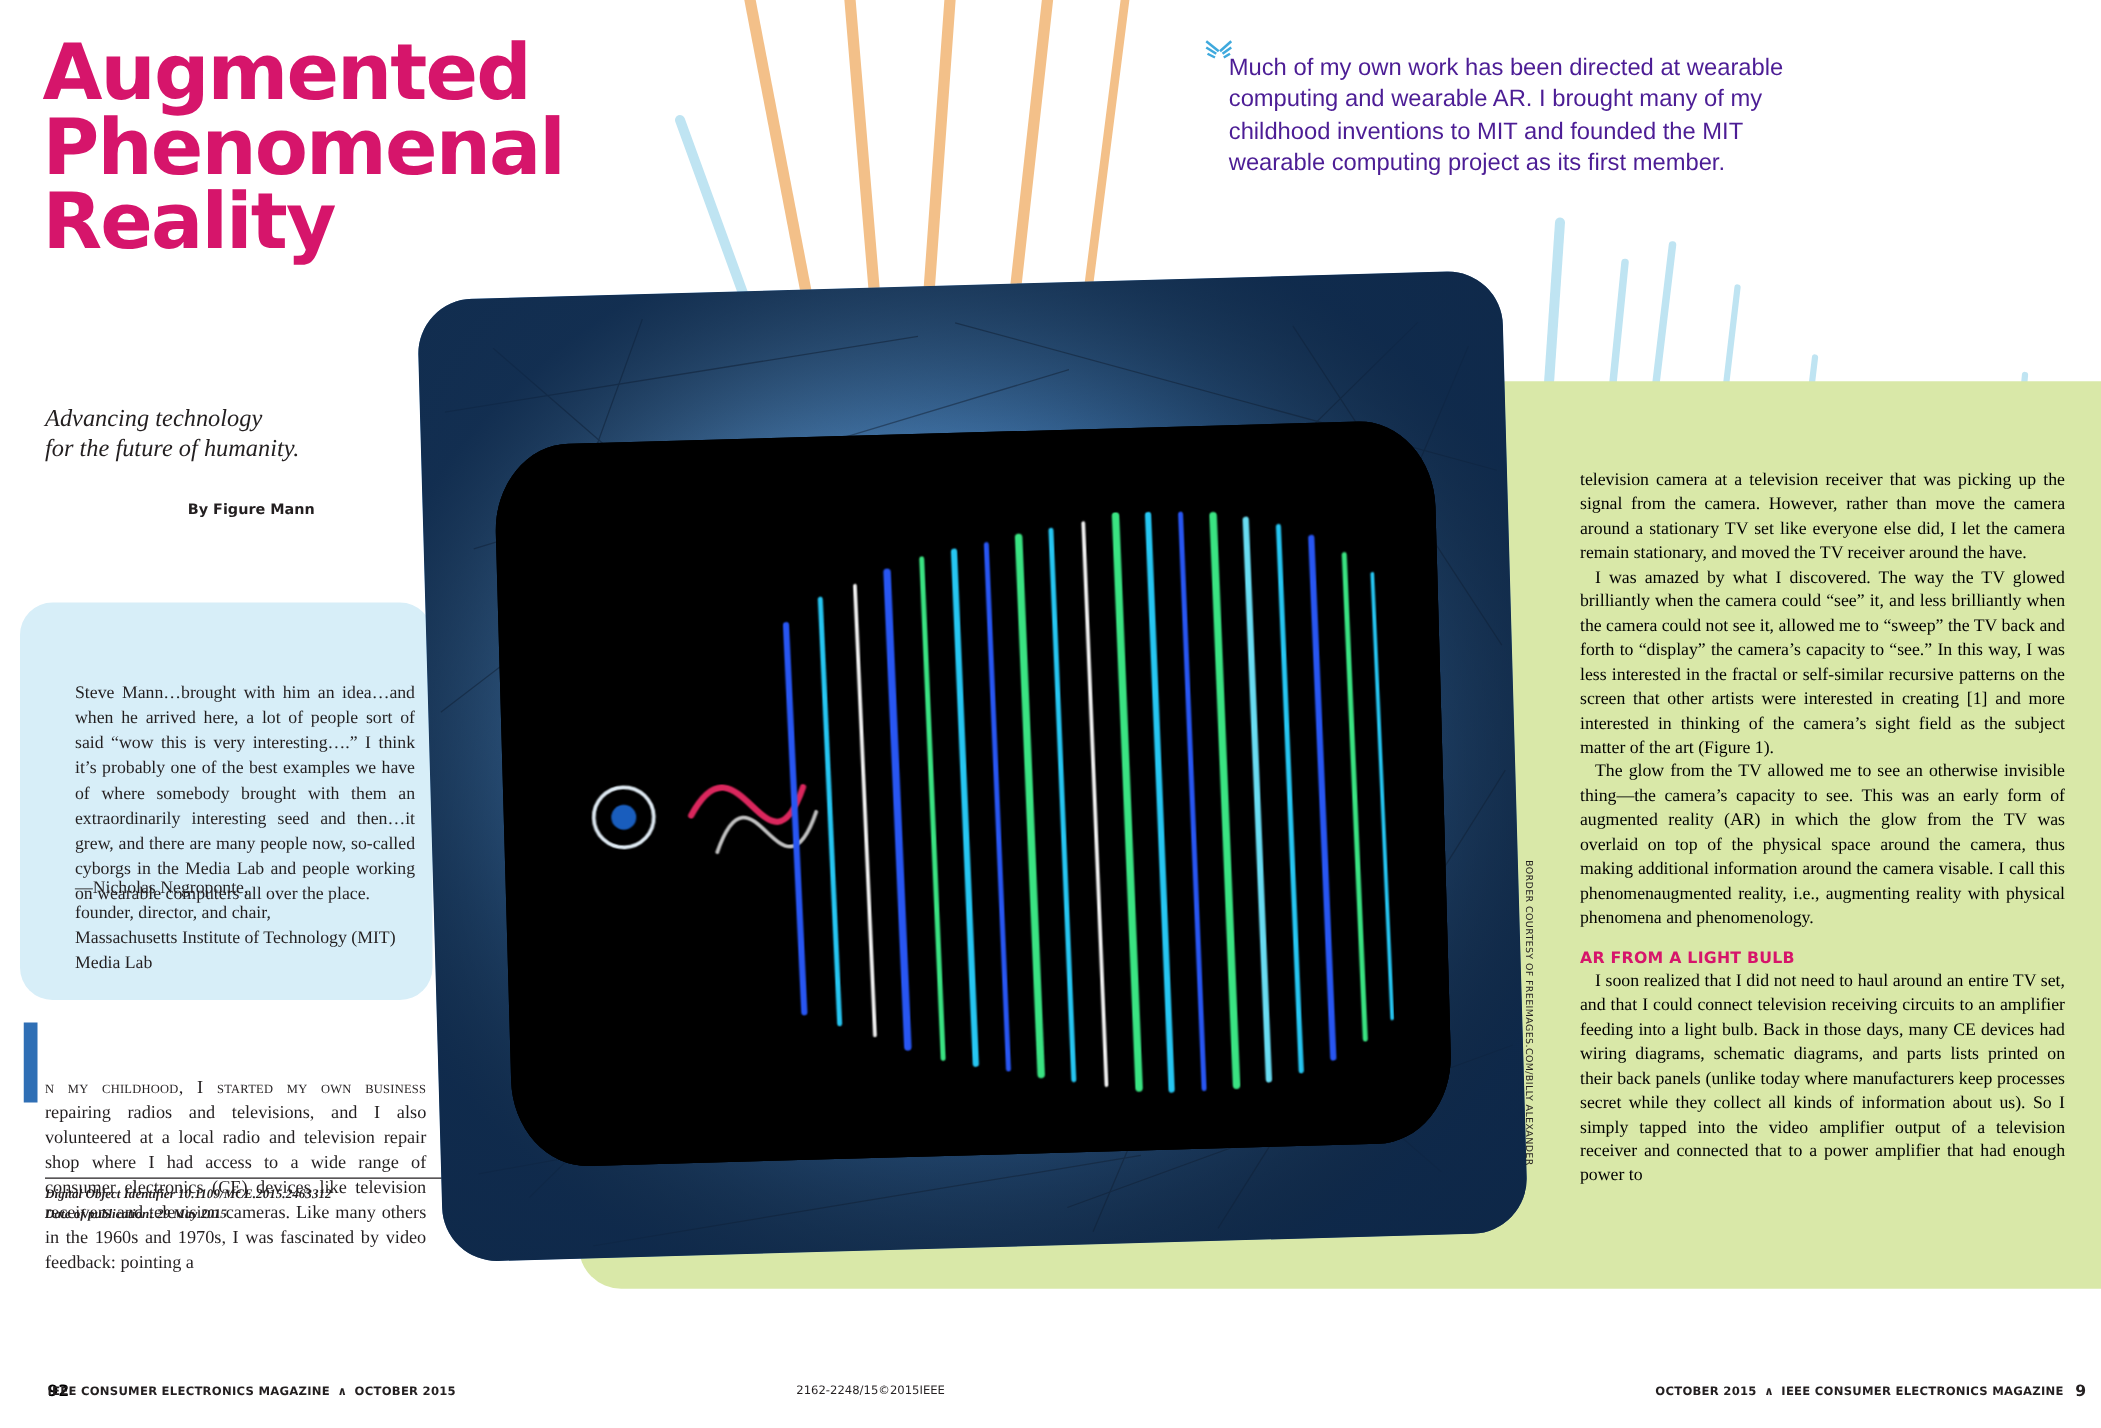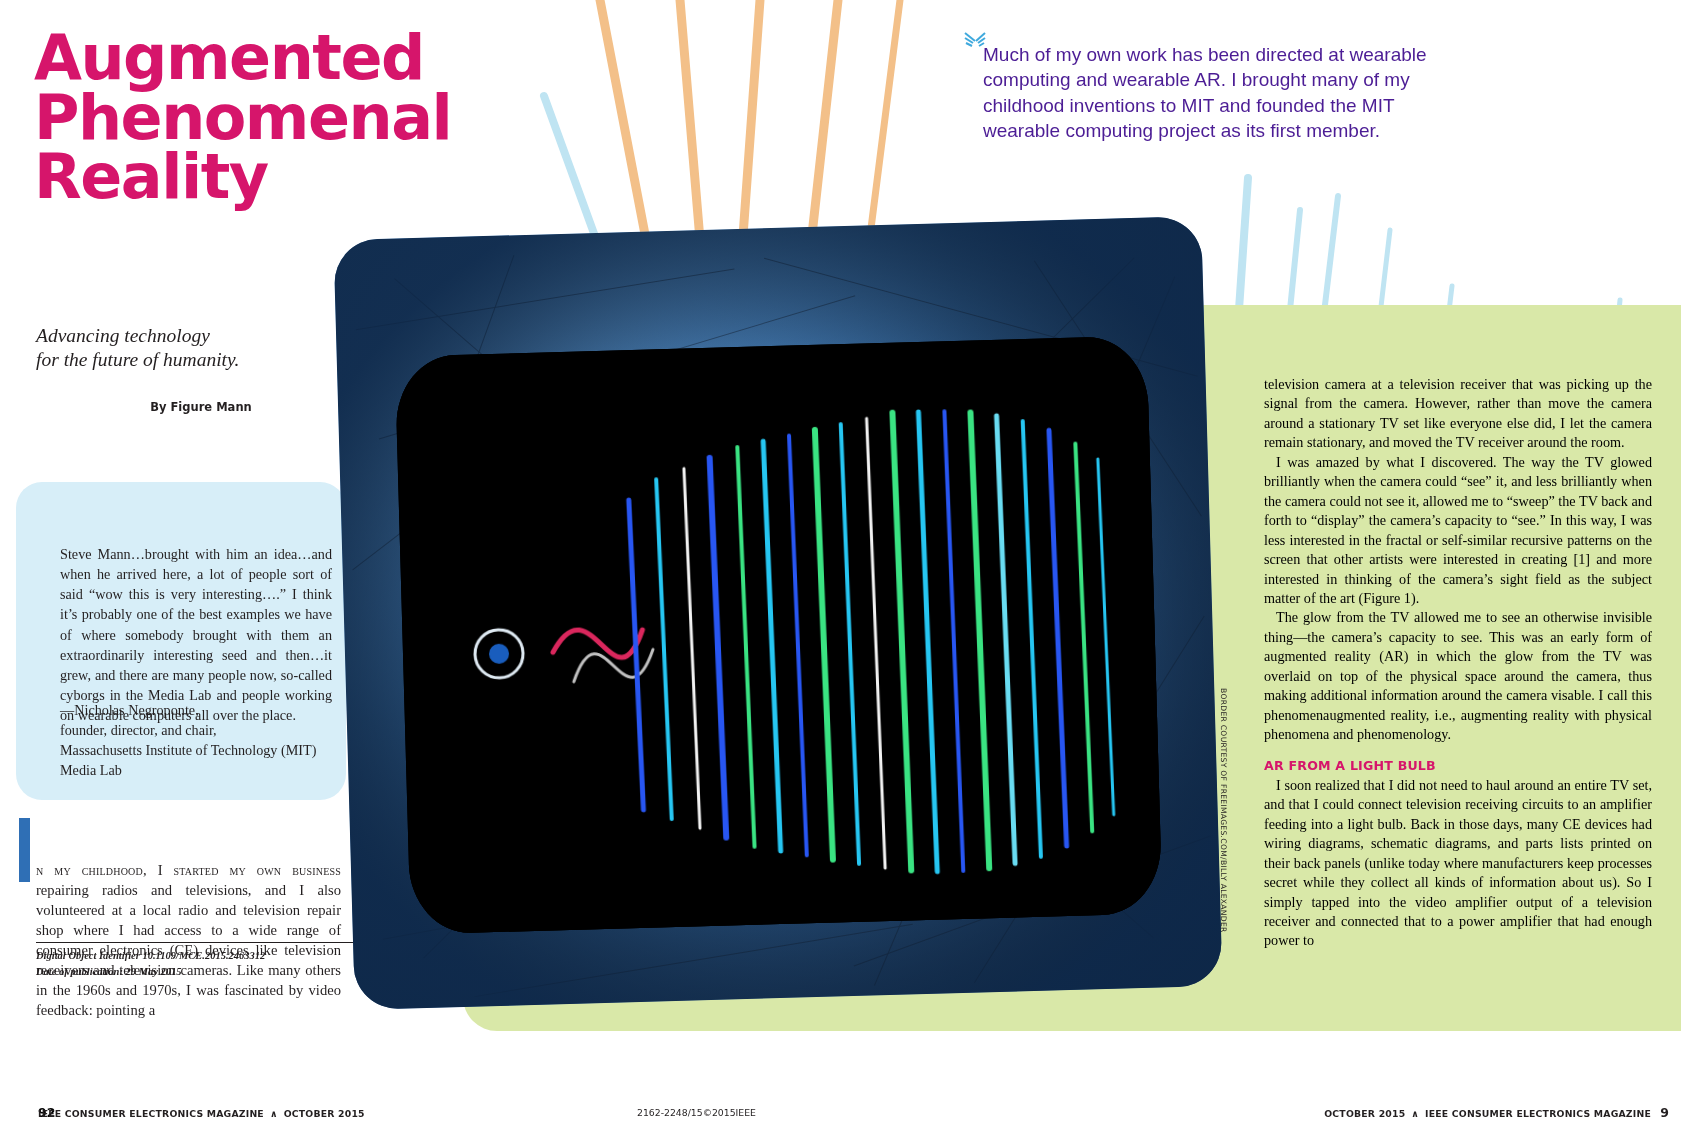--- a/index.html
+++ b/index.html
@@ -373,21 +373,21 @@
             <path d="M678 106 L684 494" stroke="#3ef08a" stroke-width="4"></path>
             <path d="M700 122 L706 478" stroke="#29d1ff" stroke-width="3"></path>
           </g>
         </g>
       </svg>
     </div>
   </div>
   <div class="credit">BORDER COURTESY OF FREEIMAGES.COM/BILLY ALEXANDER</div>
 
   <div class="right-col">
-    <p class="first">television camera at a television receiver that was picking up the signal from the camera. However, rather than move the camera around a stationary TV set like everyone else did, I let the camera remain stationary, and moved the TV receiver around the room.</p>
+    <p class="first">television camera at a television receiver that was picking up the signal from the camera. However, rather than move the camera around a stationary TV set like everyone else did, I let the camera remain stationary, and moved the TV receiver around the have.</p>
     <p>I was amazed by what I discovered. The way the TV glowed brilliantly when the camera could “see” it, and less brilliantly when the camera could not see it, allowed me to “sweep” the TV back and forth to “display” the camera’s capacity to “see.” In this way, I was less interested in the fractal or self-similar recursive patterns on the screen that other artists were interested in creating [1] and more interested in thinking of the camera’s sight field as the subject matter of the art (Figure 1).</p>
     <p>The glow from the TV allowed me to see an otherwise invisible thing—the camera’s capacity to see. This was an early form of augmented reality (AR) in which the glow from the TV was overlaid on top of the physical space around the camera, thus making additional information around the camera visable. I call this phenomenaugmented reality, i.e., augmenting reality with physical phenomena and phenomenology.</p>
     <div class="sec-head">AR FROM A LIGHT BULB</div>
     <p>I soon realized that I did not need to haul around an entire TV set, and that I could connect television receiving circuits to an amplifier feeding into a light bulb. Back in those days, many CE devices had wiring diagrams, schematic diagrams, and parts lists printed on their back panels (unlike today where manufacturers keep processes secret while they collect all kinds of information about us). So I simply tapped into the video amplifier output of a television receiver and connected that to a power amplifier that had enough power to</p>
   </div>
 
   <div class="footer folio-left">92</div>
   <div class="footer footer-left-text">
     <span>IEEE CONSUMER ELECTRONICS MAGAZINE</span><span class="sep">∧</span><span>OCTOBER 2015</span>
   </div>

